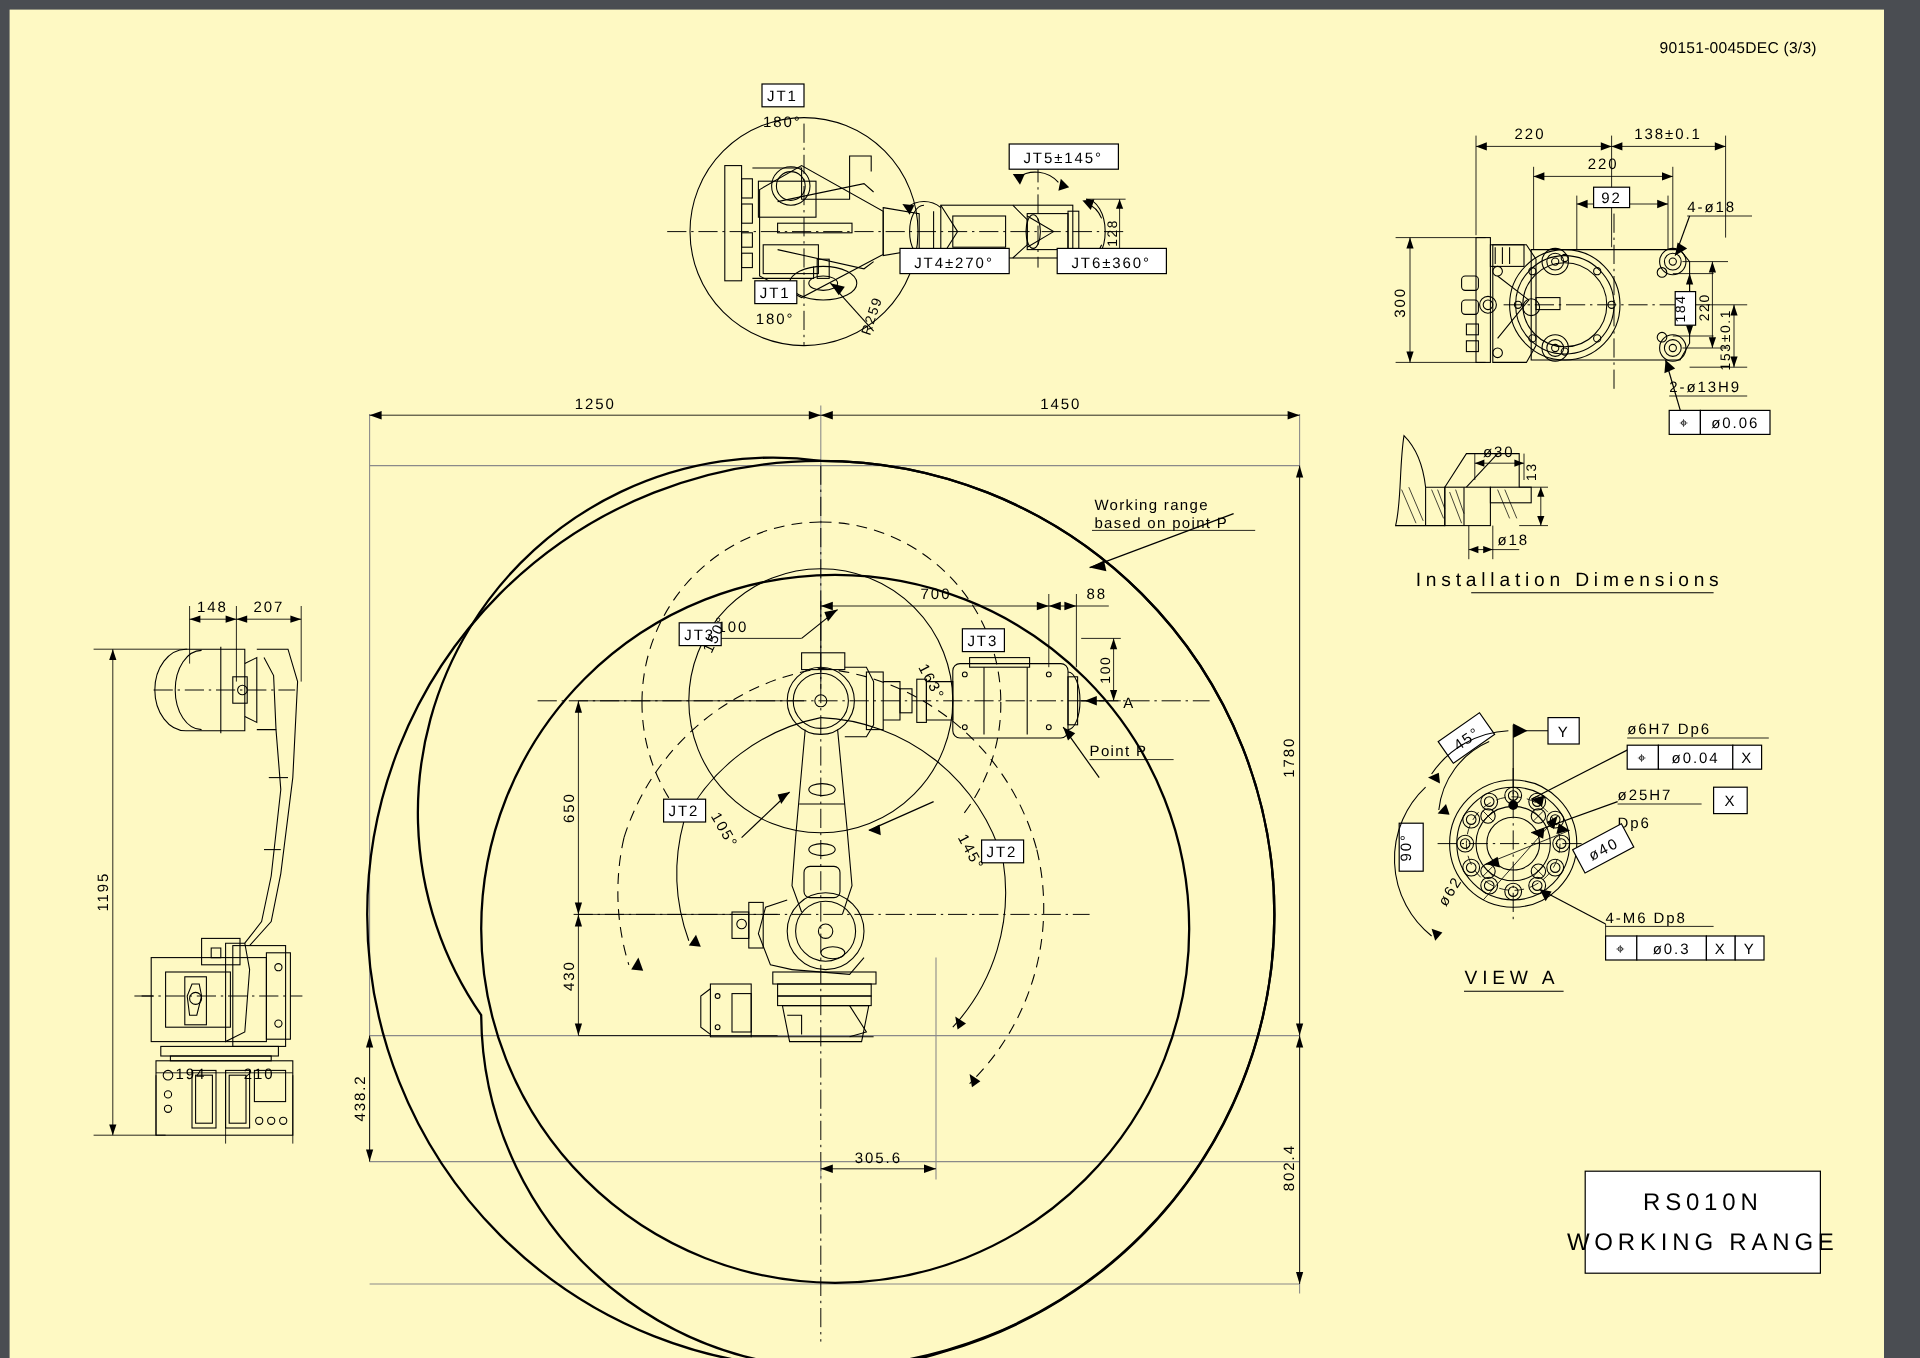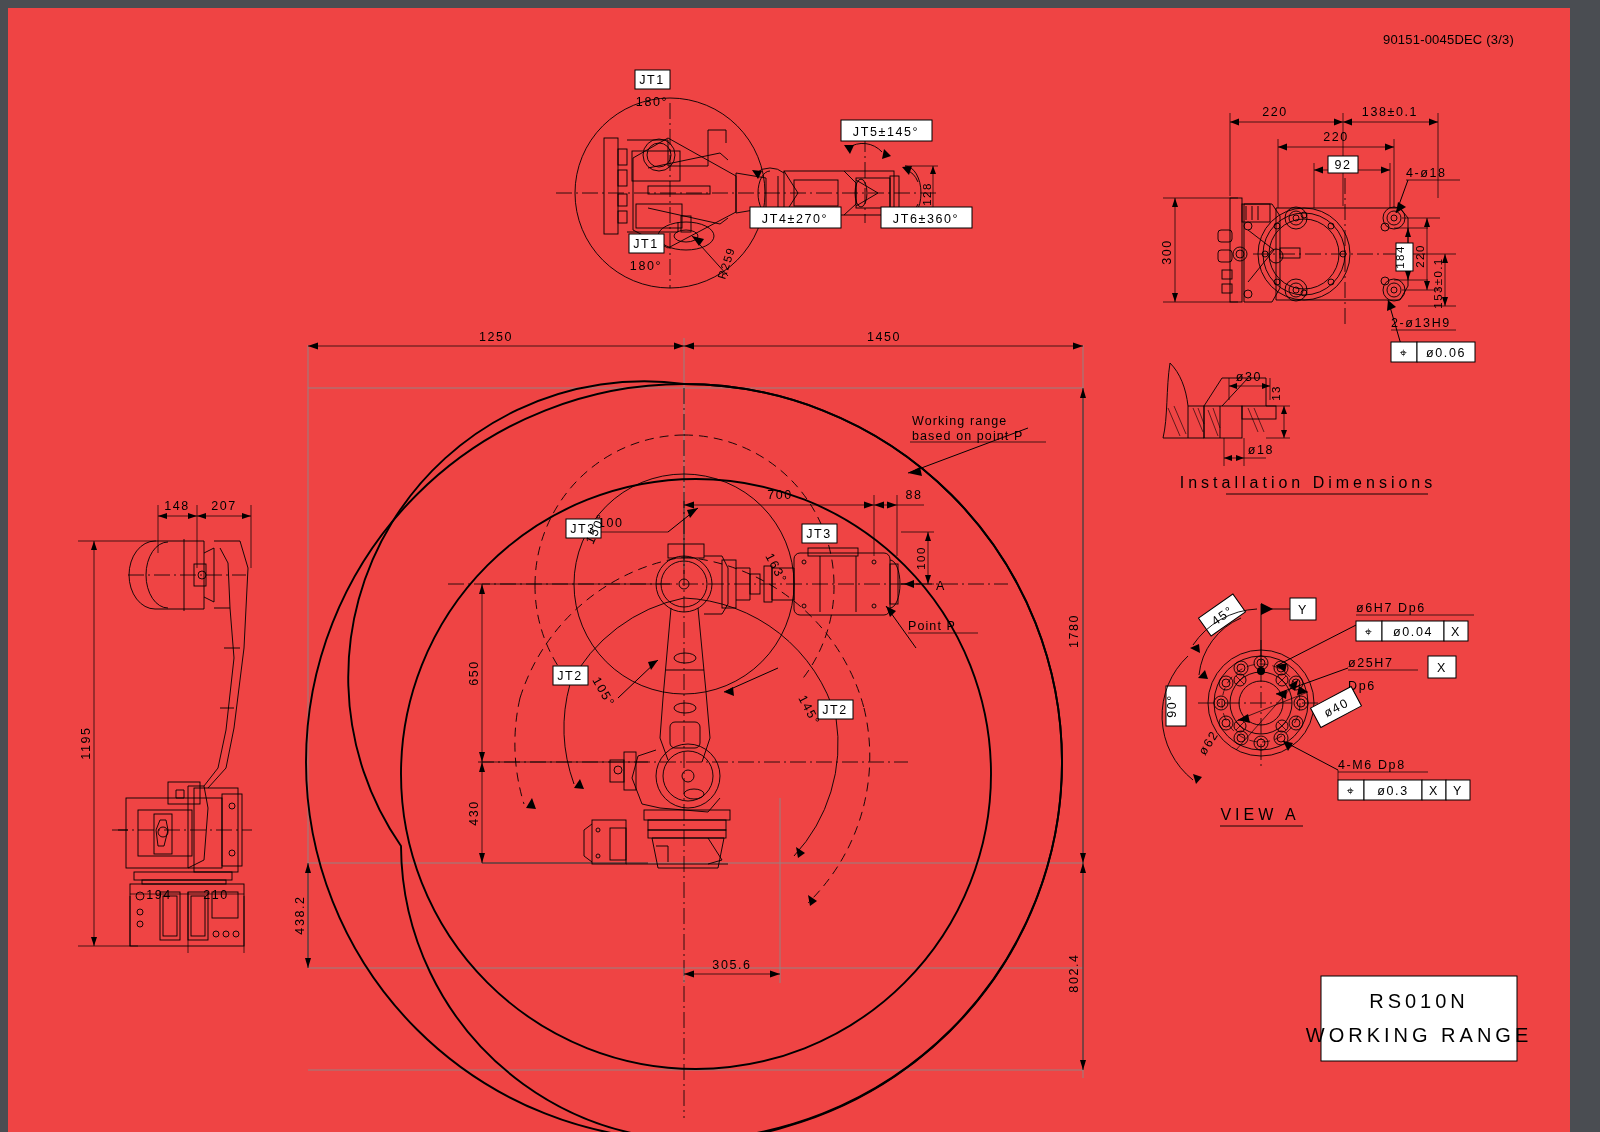--- a/index.html
+++ b/index.html
@@ -8,21 +8,21 @@
     position:relative;
     width:1600px;height:1132px;
     background:#4a4d52;
     font-family:"Liberation Sans", sans-serif;
     overflow:hidden;
   }
   #sheet{
     position:absolute;
     left:8px; top:8px;
     width:1562px; height:1124px;
-    background:#ef4444;
+    background:#fef9c3;
     overflow:hidden;
   }
   svg{display:block;}
   text{font-family:"Liberation Sans", sans-serif; fill:#000;}
   .dimtxt{font-size:12.5px; letter-spacing:1.6px;}
   .dimtxt-s{font-size:11.5px; letter-spacing:1.4px;}
   .hdr{font-size:13px; letter-spacing:0.2px;}
   .title-txt{font-size:20px; letter-spacing:4px;}
   .note{font-size:12.5px; letter-spacing:1.1px;}
   .viewlbl{font-size:16px; letter-spacing:4px;}

